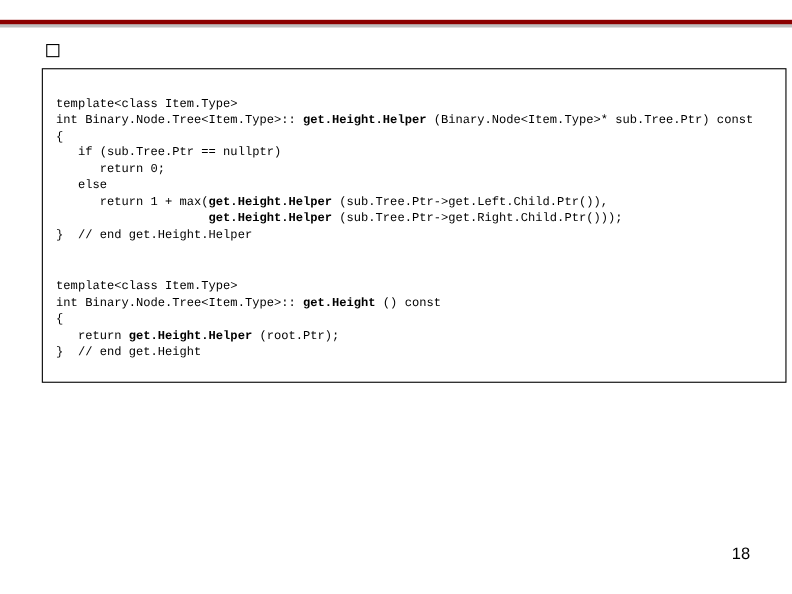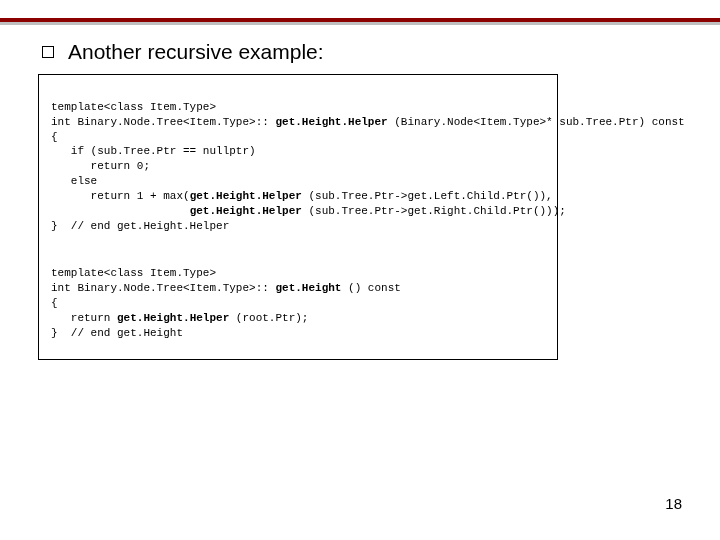--- a/index.html
+++ b/index.html
@@ -27,21 +27,21 @@
   .bullet-box {
     width: 12px; height: 12px; border: 1.5px solid #000; flex: 0 0 auto;
   }
   .bullet-text {
     font-size: 21px; color: #000; font-family: Verdana, Arial, sans-serif;
   }
   .code-box {
     margin: 6px 8px 0 8px;
     border: 1px solid #000;
     padding: 10px 12px 14px 12px;
-    width: 520px;
+    width: 677px;
   }
   .code {
     font-family: "Courier New", monospace;
     font-size: 11px;
     line-height: 1.35;
     white-space: pre;
     color: #000;
   }
   .code .b { font-weight: 700; }
   .code-block { margin-bottom: 18px; }
@@ -57,21 +57,20 @@
 <div class="slide">
 
 
   <div class="rule-wrap">
     <div class="rule-shadow"></div>
     <div class="rule"></div>
   </div>
 
   <div class="bullet-row">
     <span class="bullet-box"></span>
-    <span class="bullet-text">Another recursive example:</span>
   </div>
 
   <div class="code-box">
     <div class="code code-block">
 <span>template&lt;class Item.Type&gt;</span>
 <span>int Binary.Node.Tree&lt;Item.Type&gt;:: </span><span class="b">get.Height.Helper</span><span> (Binary.Node&lt;Item.Type&gt;* sub.Tree.Ptr) const</span>
 <span>{</span>
 <span>   if (sub.Tree.Ptr == nullptr)</span>
 <span>      return 0;</span>
 <span>   else</span>

